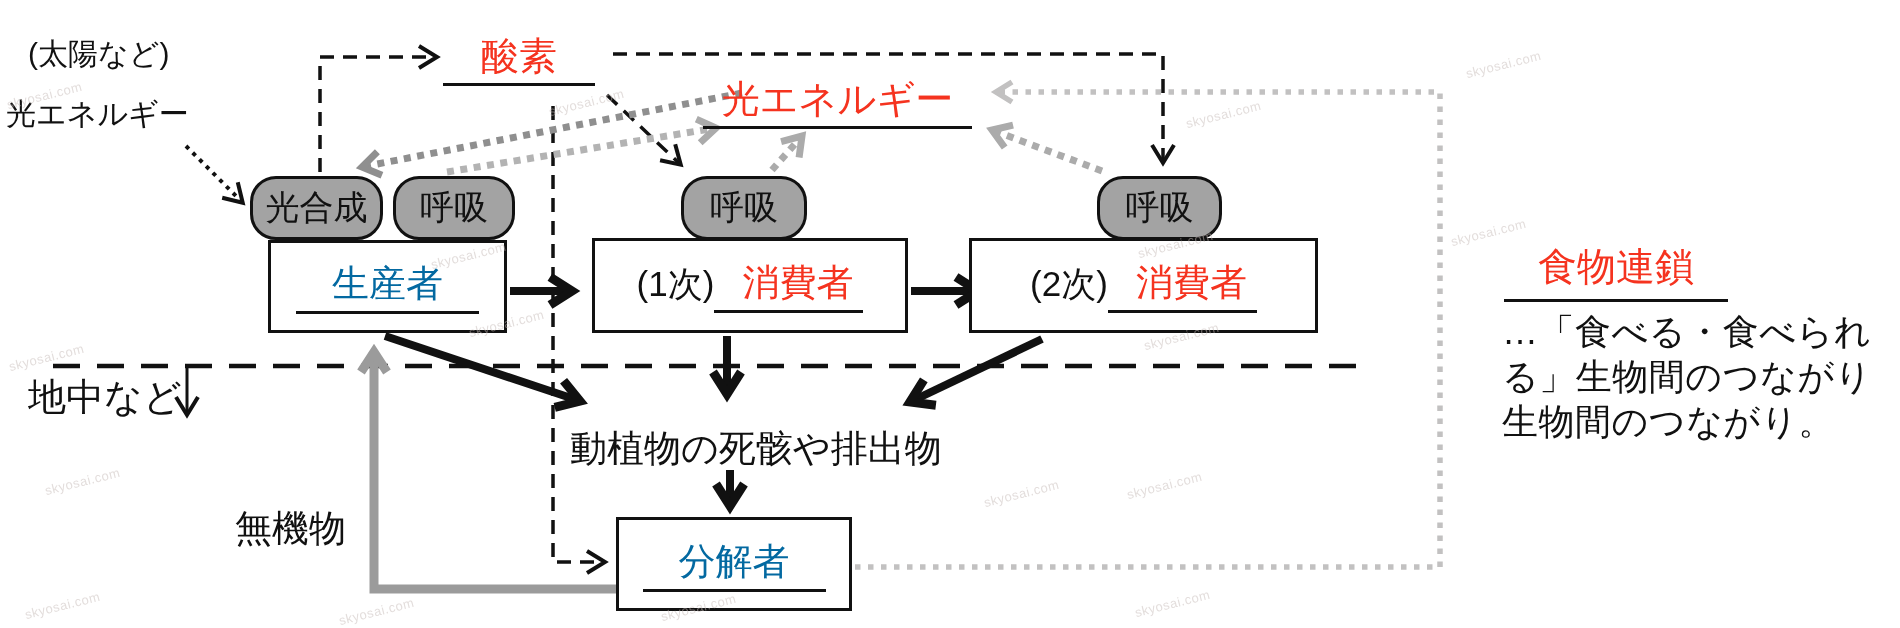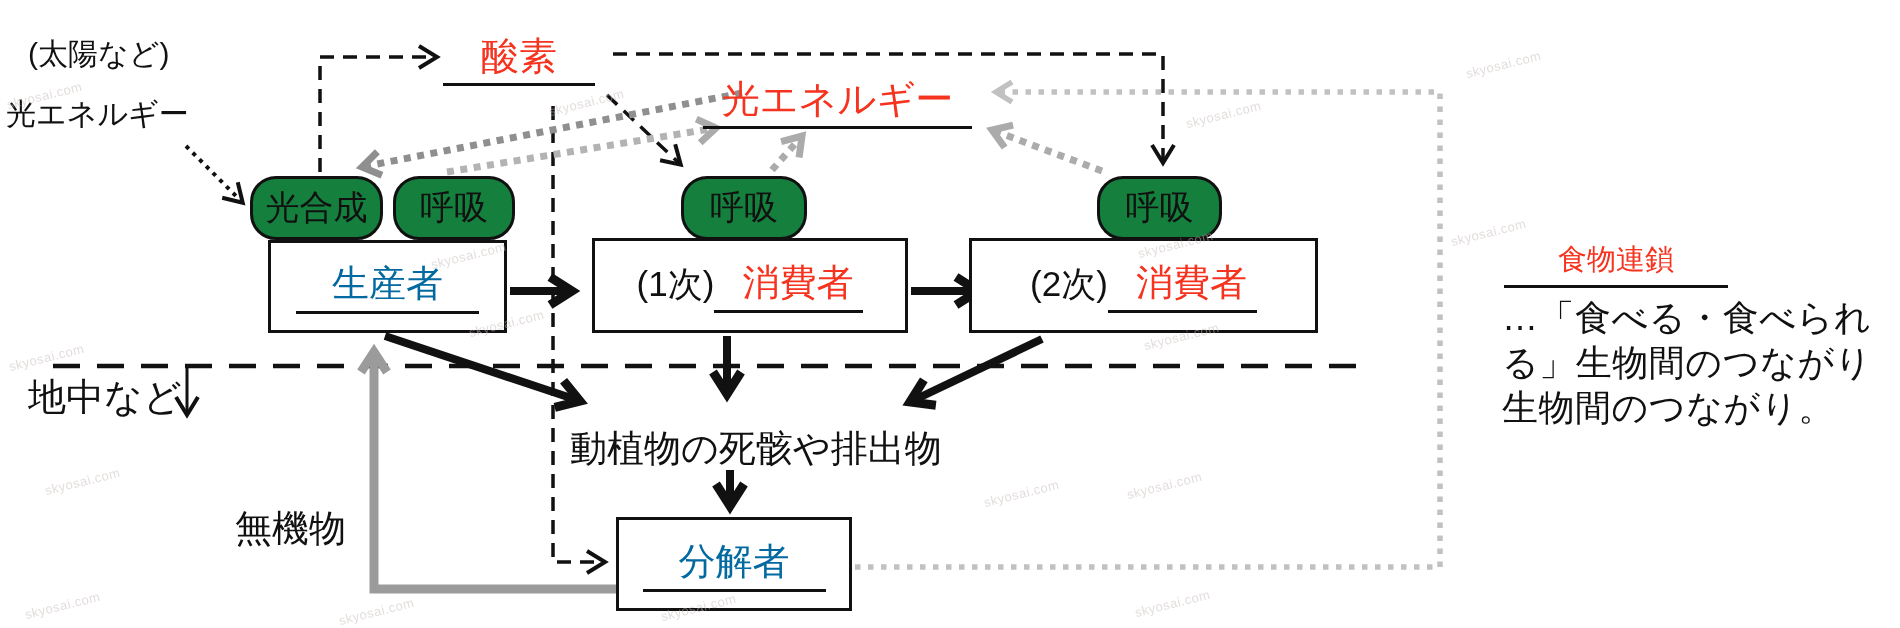--- a/index.html
+++ b/index.html
@@ -12,21 +12,21 @@
   .jp{white-space:nowrap;}
   
   .energy{left:6px;top:24px;font-size:30px;line-height:60px;}
   .energy .l1{padding-left:22px;}
   
   .gaslabel{color:#f5331f;font-size:38px;text-align:center;border-bottom:3px solid #111;padding-bottom:1px;background:transparent;}
   .oxygen{left:443px;top:31px;width:152px;}
   .co2{left:703px;top:74px;width:269px;}
   
   .pill{
-    border:3.5px solid #111;border-radius:26px;background:#15803d;
+    border:3.5px solid #111;border-radius:26px;background:#a3a3a3;
     display:flex;align-items:center;justify-content:center;
     font-size:34px;box-sizing:border-box;
   }
   .pill-photo{left:250px;top:176px;width:133px;height:64px;}
   .pill-resp1{left:393px;top:176px;width:122px;height:64px;}
   .pill-resp2{left:681px;top:176px;width:126px;height:64px;}
   .pill-resp3{left:1097px;top:176px;width:125px;height:64px;}
   
   .obox{
     border:3px solid #111;background:#fff;box-sizing:border-box;
@@ -39,21 +39,21 @@
   .rlabel{color:#0369a1;font-size:37px;border-bottom:3px solid #111;padding:0 36px 2px 36px;}
   .rlabel2{color:#f5331f;font-size:37px;border-bottom:3px solid #111;padding:0 10px 2px 28px;}
   .prefix{font-size:35px;color:#111;padding-bottom:2px;}
   
   .underground{left:28px;top:372px;font-size:38px;}
   .detritus{left:570px;top:424px;font-size:37px;}
   .inorganic{left:235px;top:504px;font-size:37px;}
   
   .note{left:1502px;top:240px;width:396px;}
   .note .ntitle{
-    width:224px;text-align:center;color:#f5331f;font-size:29px;
+    width:224px;text-align:center;color:#f5331f;font-size:39px;
     border-bottom:3px solid #111;padding-bottom:5px;margin-left:2px;
   }
   .note .nbody{margin-top:7px;font-size:36px;line-height:45px;letter-spacing:0.5px;}
   
   .wm{
     position:absolute;font-size:13px;color:#c7bcb9;opacity:.5;
     transform:rotate(-14deg);letter-spacing:.5px;pointer-events:none;
   }
 </style>
 </head>

